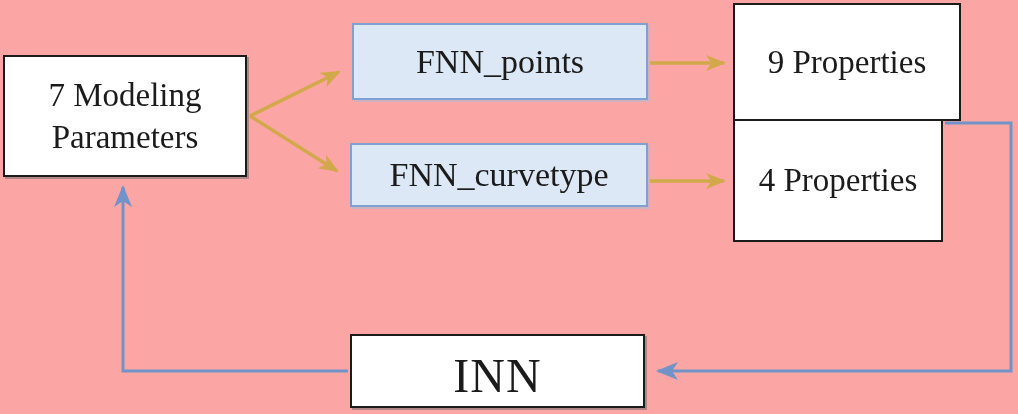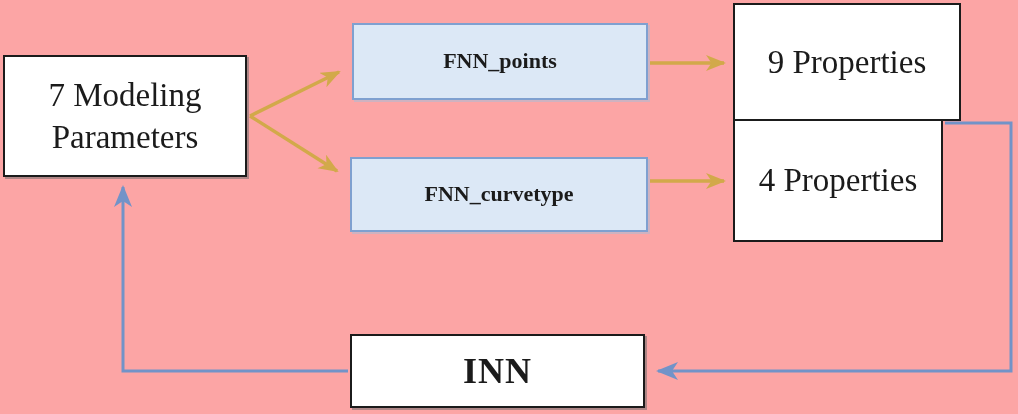--- a/index.html
+++ b/index.html
@@ -27,32 +27,33 @@
     border: 2px solid var(--ink, #1b1b1b);
     font-size: 33px;
     line-height: 1.28;
   }
   .node.shadowed {
     box-shadow: 2px 2px 0 rgba(110,110,110,0.55);
   }
   .node.fnn {
     background: var(--fnnFill, #dce8f6);
     border: 2px solid var(--fnnBorder, #7fa0d0);
-    font-weight: bold;
-    font-size: 22px;
+    font-weight: normal;
+    font-size: 34px;
     box-shadow: 2px 2px 0 rgba(170,190,215,0.55);
   }
   .node.inn {
-    font-weight: bold;
-    font-size: 36px;
+    font-weight: normal;
+    font-size: 48px;
     letter-spacing: 1px;
+    align-items: flex-end;
   }
   #node-params        { left: 3px;   top: 55px;  width: 244px; height: 122px; padding: 0 8px; }
   #node-fnn-points    { left: 352px; top: 23px;  width: 296px; height: 77px; }
-  #node-fnn-curvetype { left: 350px; top: 157px; width: 298px; height: 75px; }
+  #node-fnn-curvetype { left: 350px; top: 143px; width: 298px; height: 64px; }
   #node-props9        { left: 733px; top: 3px;   width: 228px; height: 118px; }
   #node-props4        { left: 733px; top: 119px; width: 210px; height: 123px; align-items: center; }
   #node-inn           { left: 350px; top: 334px; width: 295px; height: 74px; }
 
   #arrow-layer {
     position: absolute;
     left: 0; top: 0;
     width: 1018px;
     height: 414px;
     pointer-events: none;

